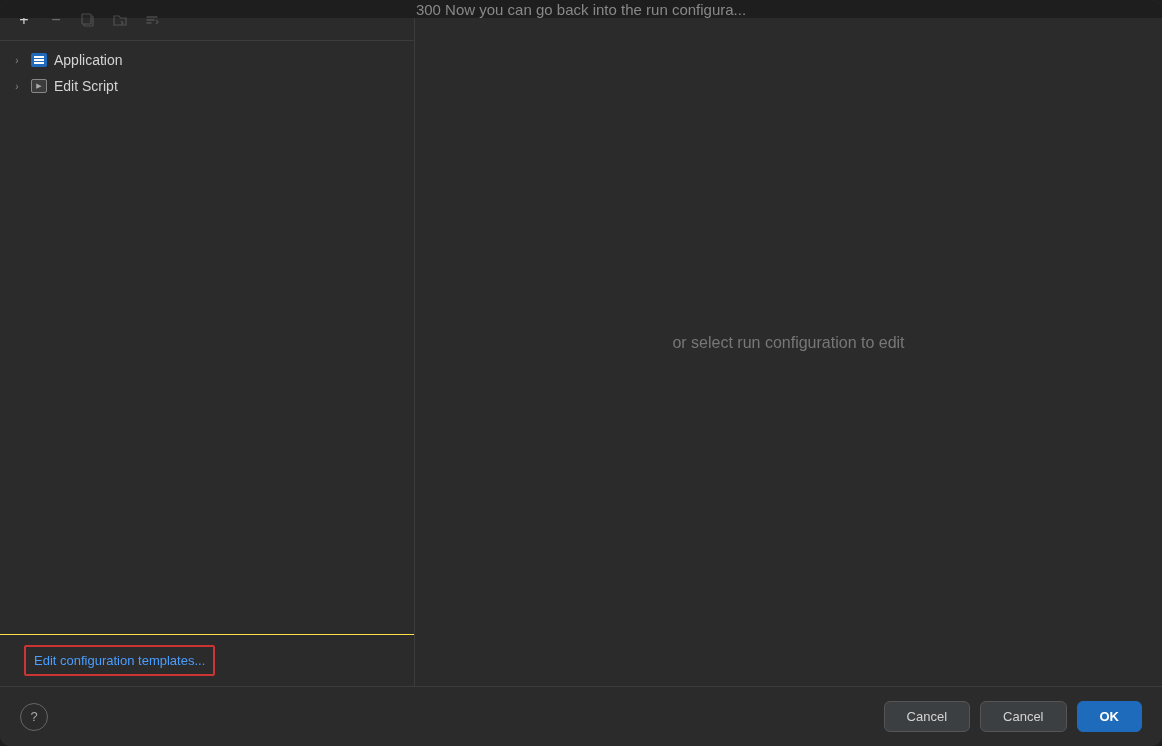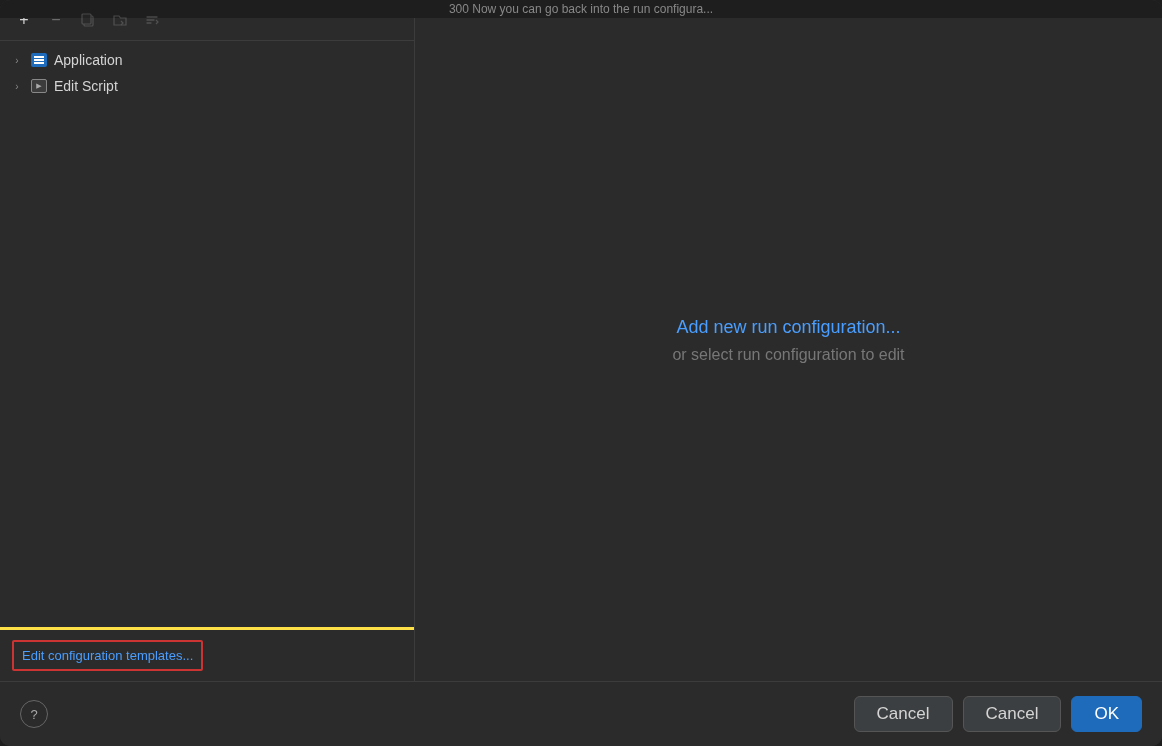--- a/index.html
+++ b/index.html
@@ -34,21 +34,21 @@
     .top-hint {
       position: absolute;
       top: 0;
       left: 0;
       right: 0;
       height: 18px;
       display: flex;
       align-items: center;
       justify-content: center;
       color: #888;
-      font-size: 12px;
+      font-size: 15px;
       background: #1e1e1e;
     }
 
     
     .title-bar {
       display: flex;
       align-items: center;
       justify-content: center;
       padding: 16px 20px 12px;
       position: relative;
@@ -191,22 +191,22 @@
       justify-content: center;
     }
 
     .icon-shell::before {
       content: '▶';
       color: #aaa;
       font-size: 7px;
     }
 
     .sidebar-footer {
-      padding: 10px 12px;
-      border-top: 3px solid #fde047;
+      padding: 10px 24px;
+      border-top: 1px solid #fde047;
     }
 
     .edit-templates-link {
       color: #4a9eff;
       font-size: 13px;
       cursor: pointer;
       display: inline-block;
       padding: 6px 8px;
       border: 2px solid #cc3333;
       border-radius: 2px;
@@ -261,33 +261,33 @@
       align-items: center;
       justify-content: center;
       cursor: pointer;
       margin-right: auto;
       background: transparent;
     }
 
     .footer-btn {
       padding: 7px 22px;
       border-radius: 6px;
-      font-size: 17px;
+      font-size: 13px;
       cursor: pointer;
       font-weight: 500;
       border: 1px solid #555;
       background: #3c3f41;
       color: #d4d4d4;
     }
 
     .footer-btn.primary {
       background: #1e6bbb;
       border-color: #1e6bbb;
       color: white;
-      font-weight: 400;
+      font-weight: 700;
     }
   </style>
 </head>
 <body>
 
 <div class="dialog-backdrop">
 
   <div class="top-hint">
     <span>300    Now you can go back into the run configura...</span>
   </div>
@@ -339,21 +339,20 @@
         </div>
       </div>
 
       <div class="sidebar-footer">
         <span class="edit-templates-link">Edit configuration templates...</span>
       </div>
     </div>
 
     <div class="main-panel">
       <div class="main-content">
-        <span class="add-config-link">Add new run configuration...</span>
         <span class="or-select-text">or select run configuration to edit</span>
       </div>
     </div>
   </div>
 
   <div class="dialog-footer">
     <button class="help-btn">
       <span>?</span>
     </button>
     <button class="footer-btn">Cancel</button>

